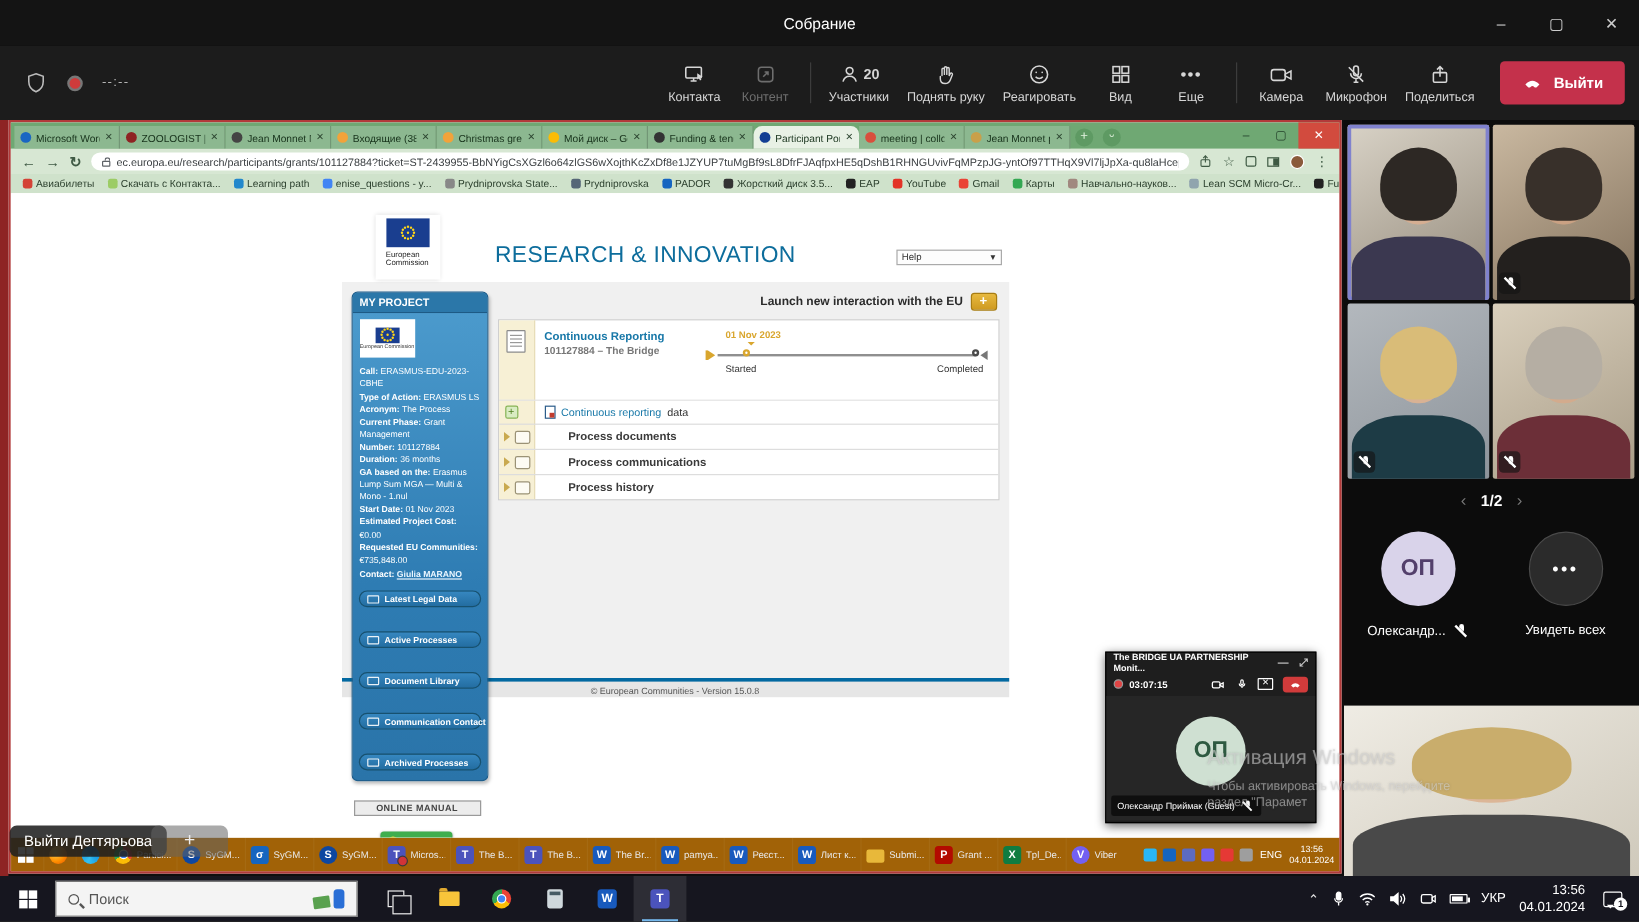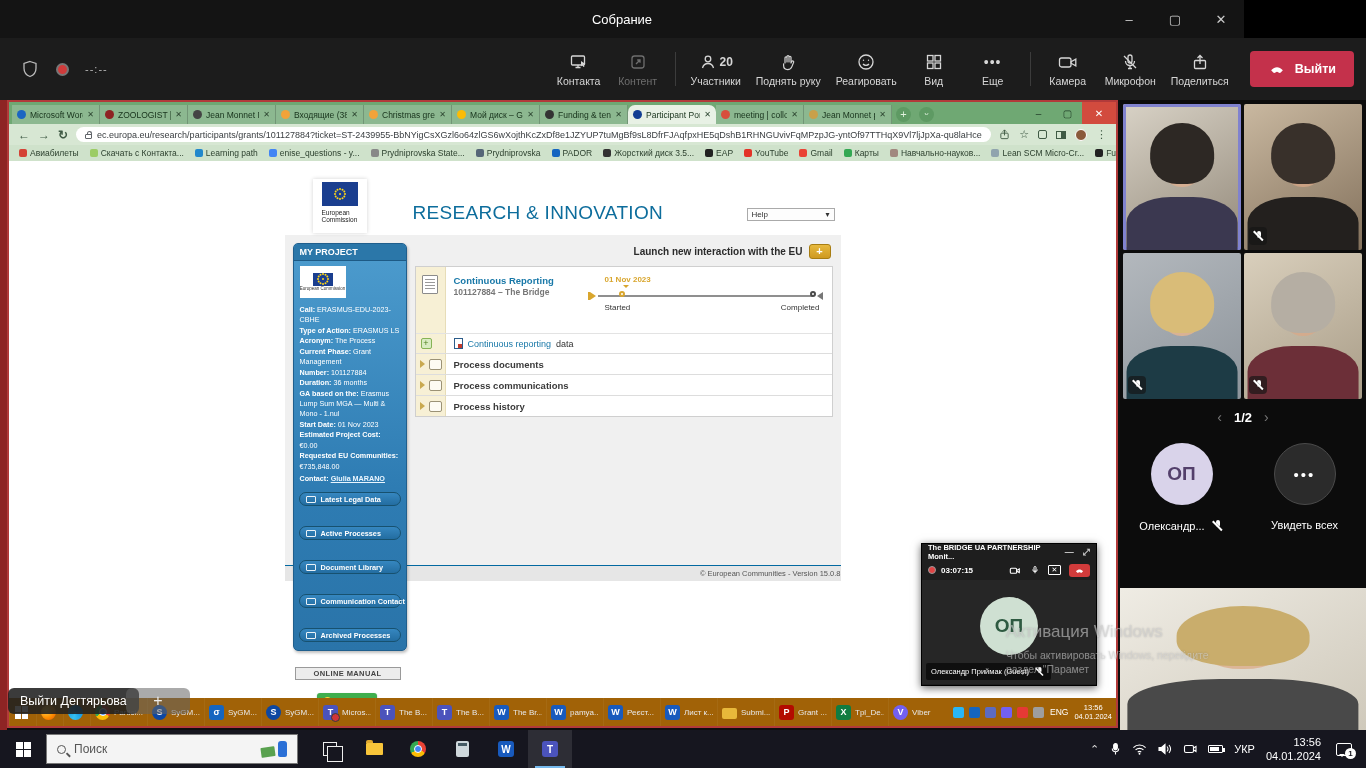--- a/index.html
+++ b/index.html
@@ -1,20 +1,20 @@
 <!DOCTYPE html>
 <html><head>
 <meta charset="utf-8">
 <style>
 *{box-sizing:border-box;margin:0;padding:0}
 html,body{width:1366px;height:768px;overflow:hidden;background:#000;font-family:"Liberation Sans",sans-serif}
 body{position:relative}
 svg{display:block}
 
-#titlebar{position:absolute;top:0;left:0;width:1244px;height:38px;background:#141414;display:flex;align-items:center;justify-content:center}
+#titlebar{position:absolute;top:0;left:0;width:1366px;height:38px;background:#141414;display:flex;align-items:center;justify-content:center}
 #titlebar .title{color:#fff;font-size:13px}
 .winctl{position:absolute;right:0;top:0;height:38px;display:flex}
 .winctl span{width:46px;height:38px;display:flex;align-items:center;justify-content:center;color:#ccc;font-size:13px}
 
 #toolbar{position:absolute;top:38px;left:0;width:1366px;height:62px;background:#1c1c1c;display:flex;align-items:center}
 .tleft{display:flex;align-items:center;gap:16px;margin-left:20px}
 .recdot{width:13px;height:13px;border-radius:50%;background:#cf3b3b;border:2px solid #777}
 .ttimer{color:#b5b5b5;font-size:11px;letter-spacing:1px}
 .tcontrols{display:flex;align-items:center;gap:15px;margin-left:auto;margin-right:12px}
 .tbtn{display:flex;flex-direction:column;align-items:center;gap:2px;color:#d6d6d6;font-size:10.5px;min-width:44px;cursor:default}
@@ -105,24 +105,24 @@
 .playl::before{content:"";position:absolute;left:-8px;top:-4px;width:2px;height:8px;background:#d9a62e}
 .playr{position:absolute;right:-3px;top:17px;width:0;height:0;border:4px solid transparent;border-right:6px solid #777}
 .lstart{position:absolute;left:14px;top:28px;font-size:8px;color:#333}
 .lend{position:absolute;right:0;top:28px;font-size:8px;color:#333}
 .r2{position:relative;height:20px;border-top:1px solid #e3e3e3;display:flex;align-items:center;padding-left:38px;gap:5px}
 .plusbox{position:absolute;left:5px;top:4px;width:11px;height:11px;background:#d9ecc2;border:1px solid #86b356;color:#4e7f1f;font-size:9px;line-height:9px;text-align:center;border-radius:2px}
 .rdoc{width:9px;height:11px;background:#fff;border:1px solid #2b5c8a;position:relative;flex:none}
 .rdoc::after{content:"";position:absolute;right:0;bottom:0;width:4px;height:4px;background:#c23b2e}
 .r2link{font-size:9px;color:#1878a8}
 .r2suffix{font-size:9px;color:#333}
-.secrow{position:relative;height:21px;border-top:1px solid #ddd;display:flex;align-items:center;padding-left:38px;font-size:9.5px;font-weight:bold;color:#3a3a3a}
+.secrow{position:relative;height:21px;border-top:1px solid #ddd;display:flex;align-items:center;padding-left:58px;font-size:9.5px;font-weight:bold;color:#3a3a3a}
 .secarrow{position:absolute;left:4px;top:6px;width:0;height:0;border:4px solid transparent;border-left:5px solid #c9a94f}
 .secic{position:absolute;left:13px;top:5px;width:13px;height:11px;border:1px solid #9b9276;border-radius:2px;background:#fdfbf3}
-.pfoot{height:16px;background:#e6e6e6;border-top:1px solid #0369a1;text-align:right;font-size:7.5px;color:#555;line-height:15px}
+.pfoot{height:16px;background:#e6e6e6;border-top:3px solid #0369a1;text-align:center;font-size:7.5px;color:#555;line-height:15px}
 
 #staskbar{height:28px;background:#a16207;display:flex;align-items:center;flex:none;overflow:hidden}
 .sapp{display:flex;align-items:center;gap:4px;width:57px;height:100%;padding:0 4px;border-left:1px solid rgba(255,255,255,.05);position:relative;flex:none}
 .sapp.start,.sapp.firefox,.sapp.edge{width:27px}
 .alabel{font-size:8px;color:#e8e8e8;white-space:nowrap;overflow:hidden}
 .aicon{width:15px;height:15px;flex:none;border-radius:3px;display:flex;align-items:center;justify-content:center;font-size:9px;font-weight:bold;color:#fff;position:relative}
 .start .aicon{border-radius:0;background:none}
 .start .aicon::before{content:"";width:6px;height:6px;background:#fff;box-shadow:7px 0 0 #fff,0 7px 0 #fff,7px 7px 0 #fff;margin:-7px 7px 0 0}
 .firefox .aicon{background:radial-gradient(circle at 35% 35%,#ffd54f,#ff8f00 55%,#e65100);border-radius:50%}
 .edge .aicon{background:conic-gradient(from 200deg,#35c1f1,#0078d7,#35c1f1);border-radius:50%}

